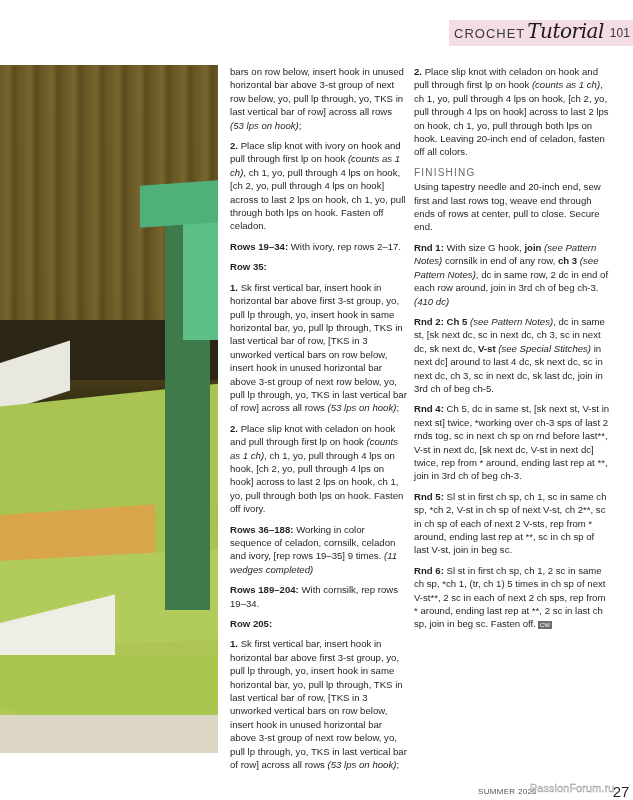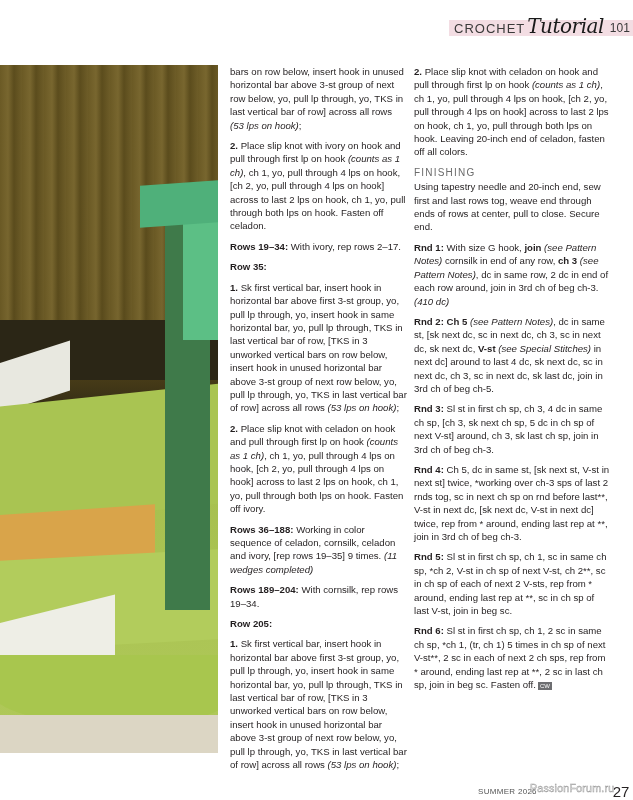--- a/index.html
+++ b/index.html
@@ -1,21 +1,21 @@
 <!DOCTYPE html>
 <html><head>
 <meta charset="utf-8">
 <style>
   html, body { margin: 0; padding: 0; }
   body {
     width: 633px; height: 800px; position: relative; overflow: hidden;
     background: #ffffff; font-family: "Liberation Sans", sans-serif; color: #231f20;
   }
   .header-tag {
-    position: absolute; left: 449px; top: 20px; width: 185px; height: 16px;
+    position: absolute; left: 449px; top: 20px; width: 185px; height: 26px;
     background: #f3dde3; display: flex; align-items: center;
   }
   .header-tag .crochet { font-size: 13px; letter-spacing: 1px; color: #3a3a3a; margin-left: 5px; }
   .header-tag .tutorial {
     font-family: "DejaVu Serif", serif; font-style: italic; font-size: 20px; color: #1a1a1a;
     margin-left: 2px; letter-spacing: -0.5px; position: relative; top: -2px;
   }
   .header-tag .num { font-size: 12px; color: #3a3a3a; margin-left: 6px; }
 
   .photo {
@@ -117,23 +117,20 @@
   </p>
   <div class="section-head">FINISHING</div>
   <p>Using tapestry needle and 20-inch end, sew first and last rows tog, weave end through ends of rows at center, pull to close. Secure end.</p>
   <p>
     <b>Rnd 1:</b><span> With size G hook, </span><b>join</b><i> (see Pattern Notes)</i><span> cornsilk in end of any row, </span><b>ch 3</b><i> (see Pattern Notes)</i><span>, dc in same row, 2 dc in end of each row around, join in 3rd ch of beg ch-3. </span><i>(410 dc)</i>
   </p>
   <p>
     <b>Rnd 2: Ch 5</b><i> (see Pattern Notes)</i><span>, dc in same st, [sk next dc, sc in next dc, ch 3, sc in next dc, sk next dc, </span><b>V-st</b><i> (see Special Stitches)</i><span> in next dc] around to last 4 dc, sk next dc, sc in next dc, ch 3, sc in next dc, sk last dc, join in 3rd ch of beg ch-5.</span>
   </p>
   <p>
-    <b>Rnd 3:</b><span> Sl st in first ch sp, ch 3, 4 dc in same ch sp, [ch 3, sk next ch sp, 5 dc in ch sp of next V-st] around, ch 3, sk last ch sp, join in 3rd ch of beg ch-3.</span>
-  </p>
-  <p>
     <b>Rnd 4:</b><span> Ch 5, dc in same st, [sk next st, V-st in next st] twice, *working over ch-3 sps of last 2 rnds tog, sc in next ch sp on rnd before last**, V-st in next dc, [sk next dc, V-st in next dc] twice, rep from * around, ending last rep at **, join in 3rd ch of beg ch-3.</span>
   </p>
   <p>
     <b>Rnd 5:</b><span> Sl st in first ch sp, ch 1, sc in same ch sp, *ch 2, V-st in ch sp of next V-st, ch 2**, sc in ch sp of each of next 2 V-sts, rep from * around, ending last rep at **, sc in ch sp of last V-st, join in beg sc.</span>
   </p>
   <p>
     <b>Rnd 6:</b><span> Sl st in first ch sp, ch 1, 2 sc in same ch sp, *ch 1, (tr, ch 1) 5 times in ch sp of next V-st**, 2 sc in each of next 2 ch sps, rep from * around, ending last rep at **, 2 sc in last ch sp, join in beg sc. Fasten off.</span><span class="cw-mark">CW</span>
   </p>
 </div>
 

